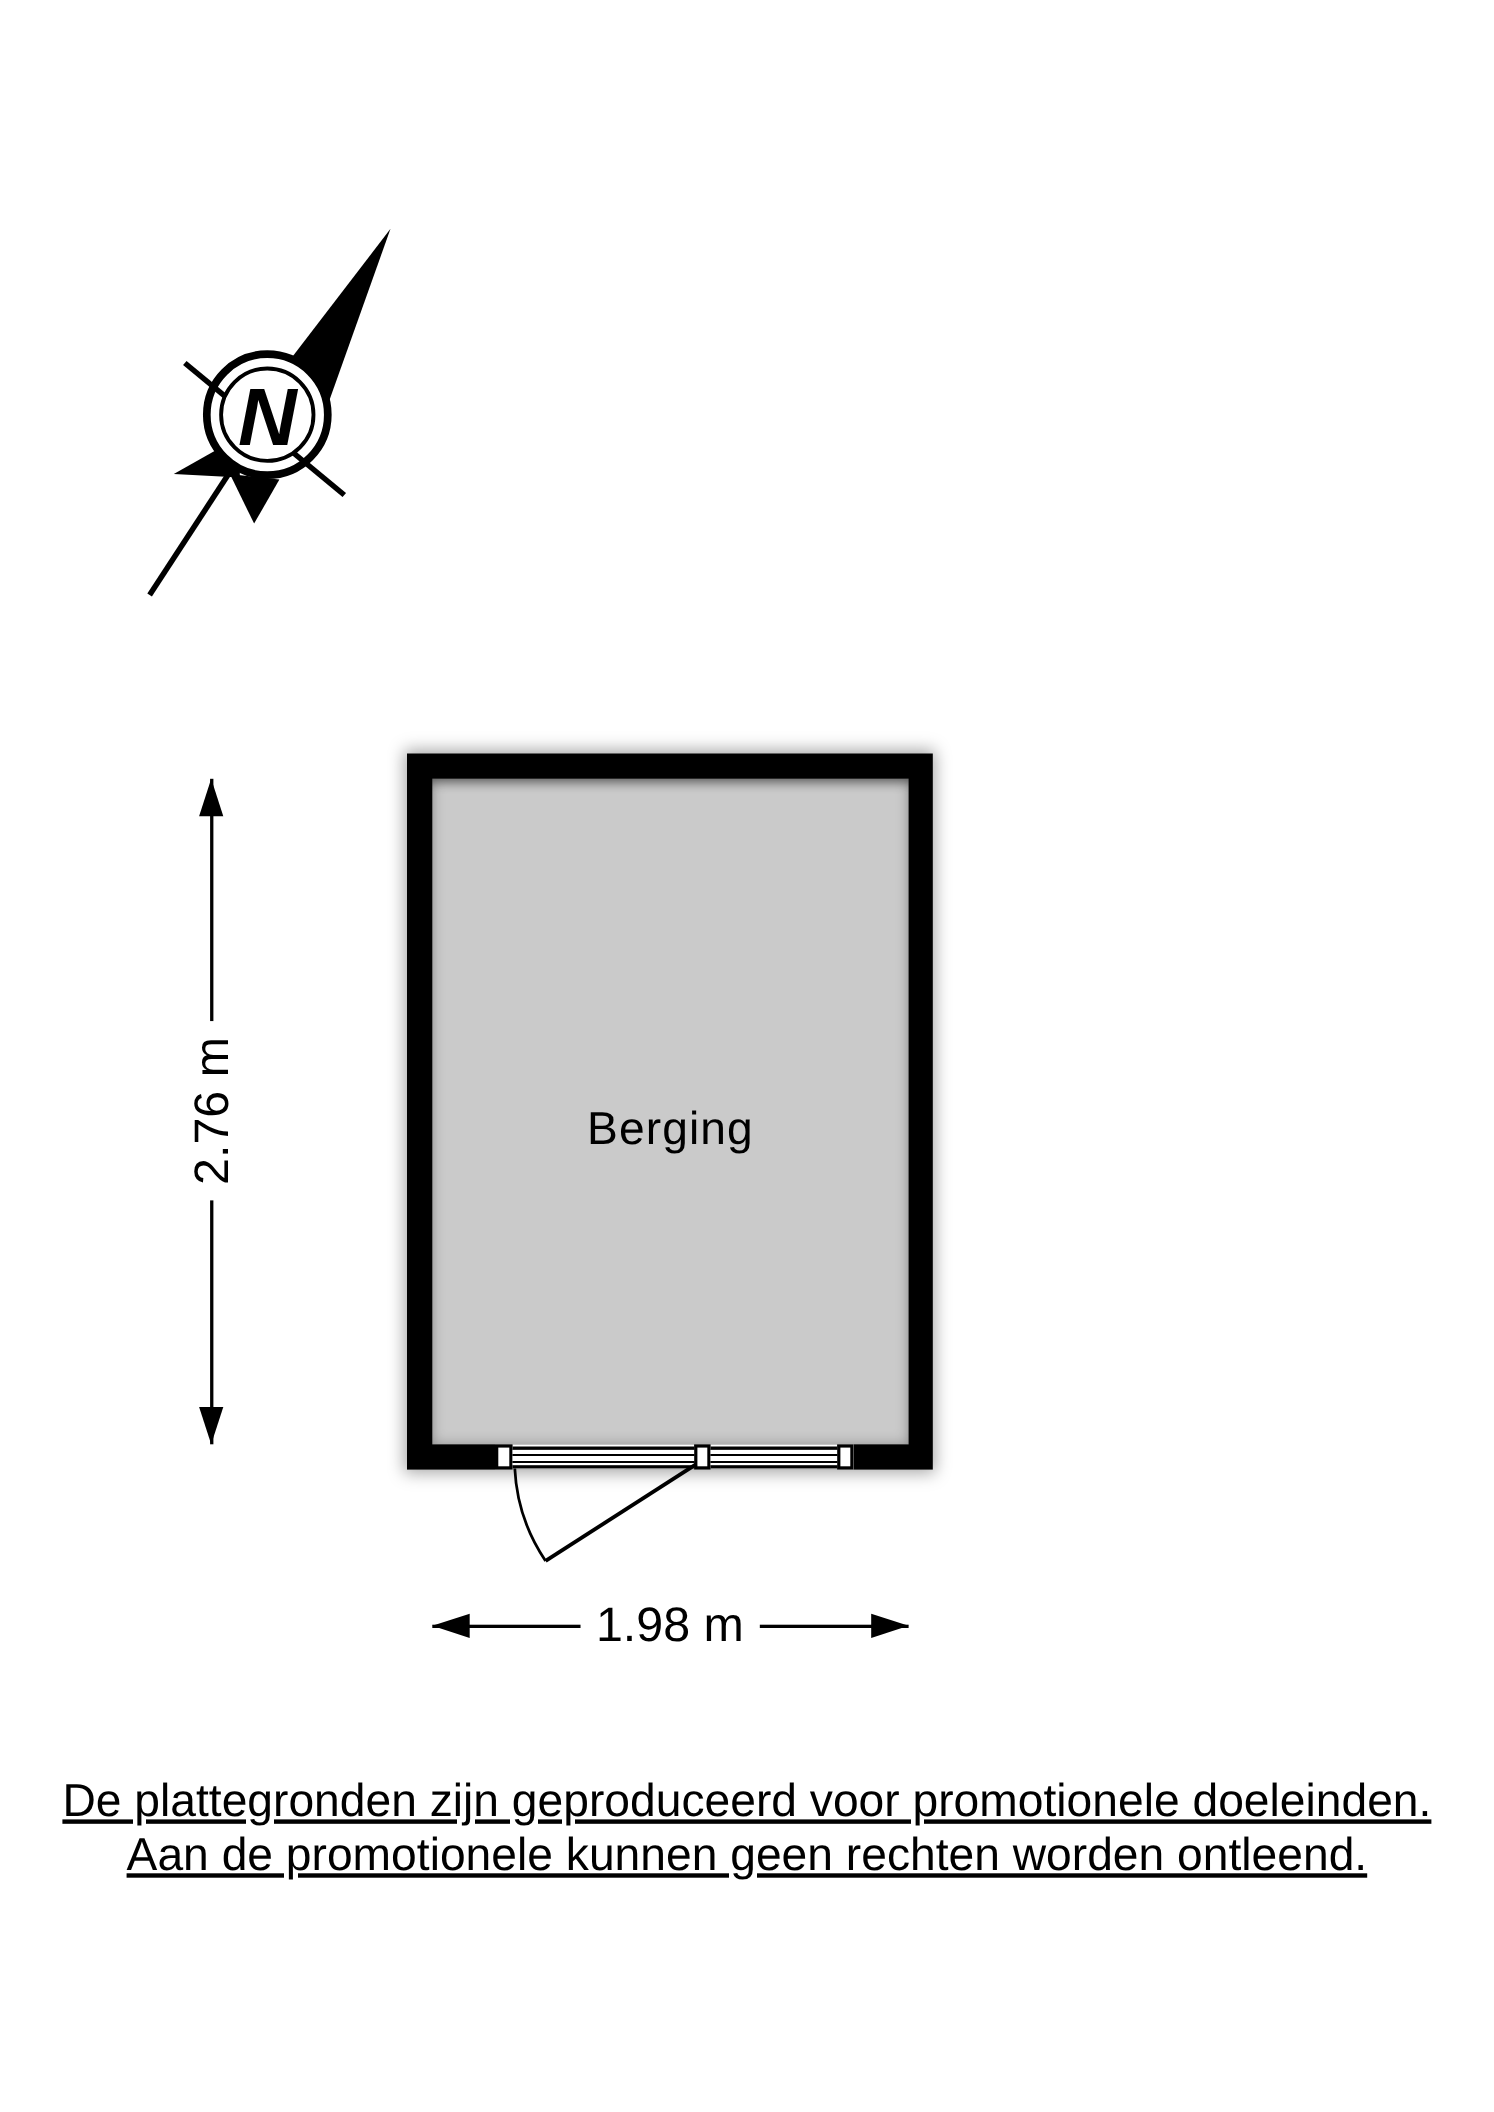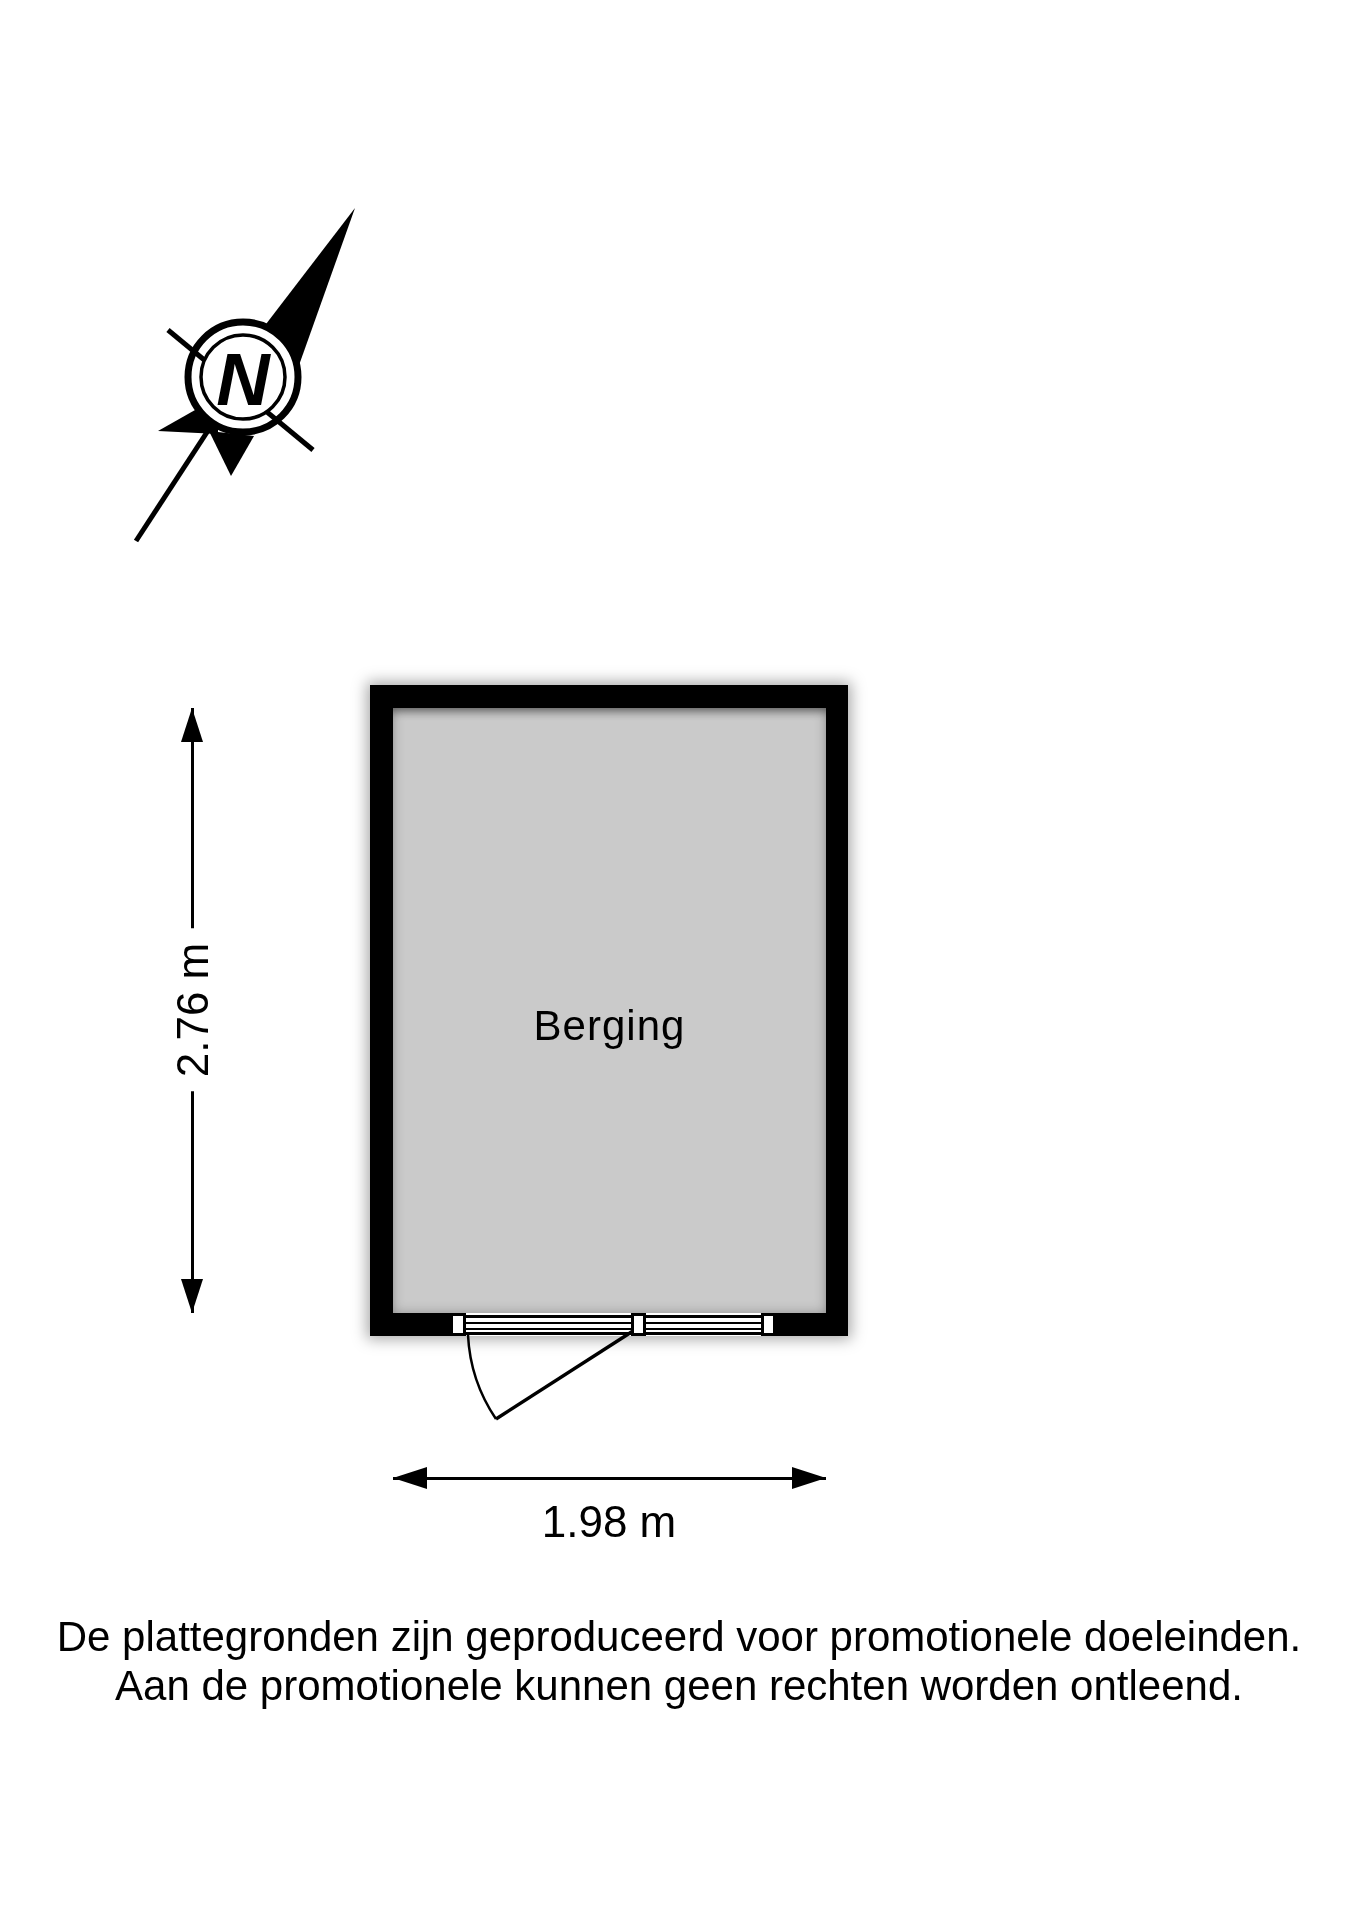--- a/index.html
+++ b/index.html
@@ -47,27 +47,27 @@
   .tri-down{left:181px;top:1279px;border-left:11px solid transparent;border-right:11px solid transparent;border-top:34px solid #000;}
   .tri-left{left:393px;top:1467px;border-top:11px solid transparent;border-bottom:11px solid transparent;border-right:34px solid #000;}
   .tri-right{left:792px;top:1467px;border-top:11px solid transparent;border-bottom:11px solid transparent;border-left:34px solid #000;}
   .dim-label{
     background:#fff;font-size:44px;white-space:nowrap;padding:4px 14px;line-height:1;
   }
   .dim-label-v{
     left:193px;top:1010px;transform:translate(-50%,-50%) rotate(-90deg);
   }
   .dim-label-h{
-    left:609px;top:1478px;transform:translate(-50%,-50%);margin-top:44px;
+    left:609px;top:1478px;transform:translate(-50%,-50%);
   }
 
   
   .disclaimer{
     left:0;top:1612px;width:1358px;text-align:center;
-    font-size:42px;line-height:49px;color:#000;
+    font-size:42px;line-height:49px;color:#000;text-decoration:underline;
   }
 
   
   .compass-svg{left:95px;top:160px;width:310px;height:410px;}
 </style>
 </head>
 <body>
 
 <div class="stage">
 

